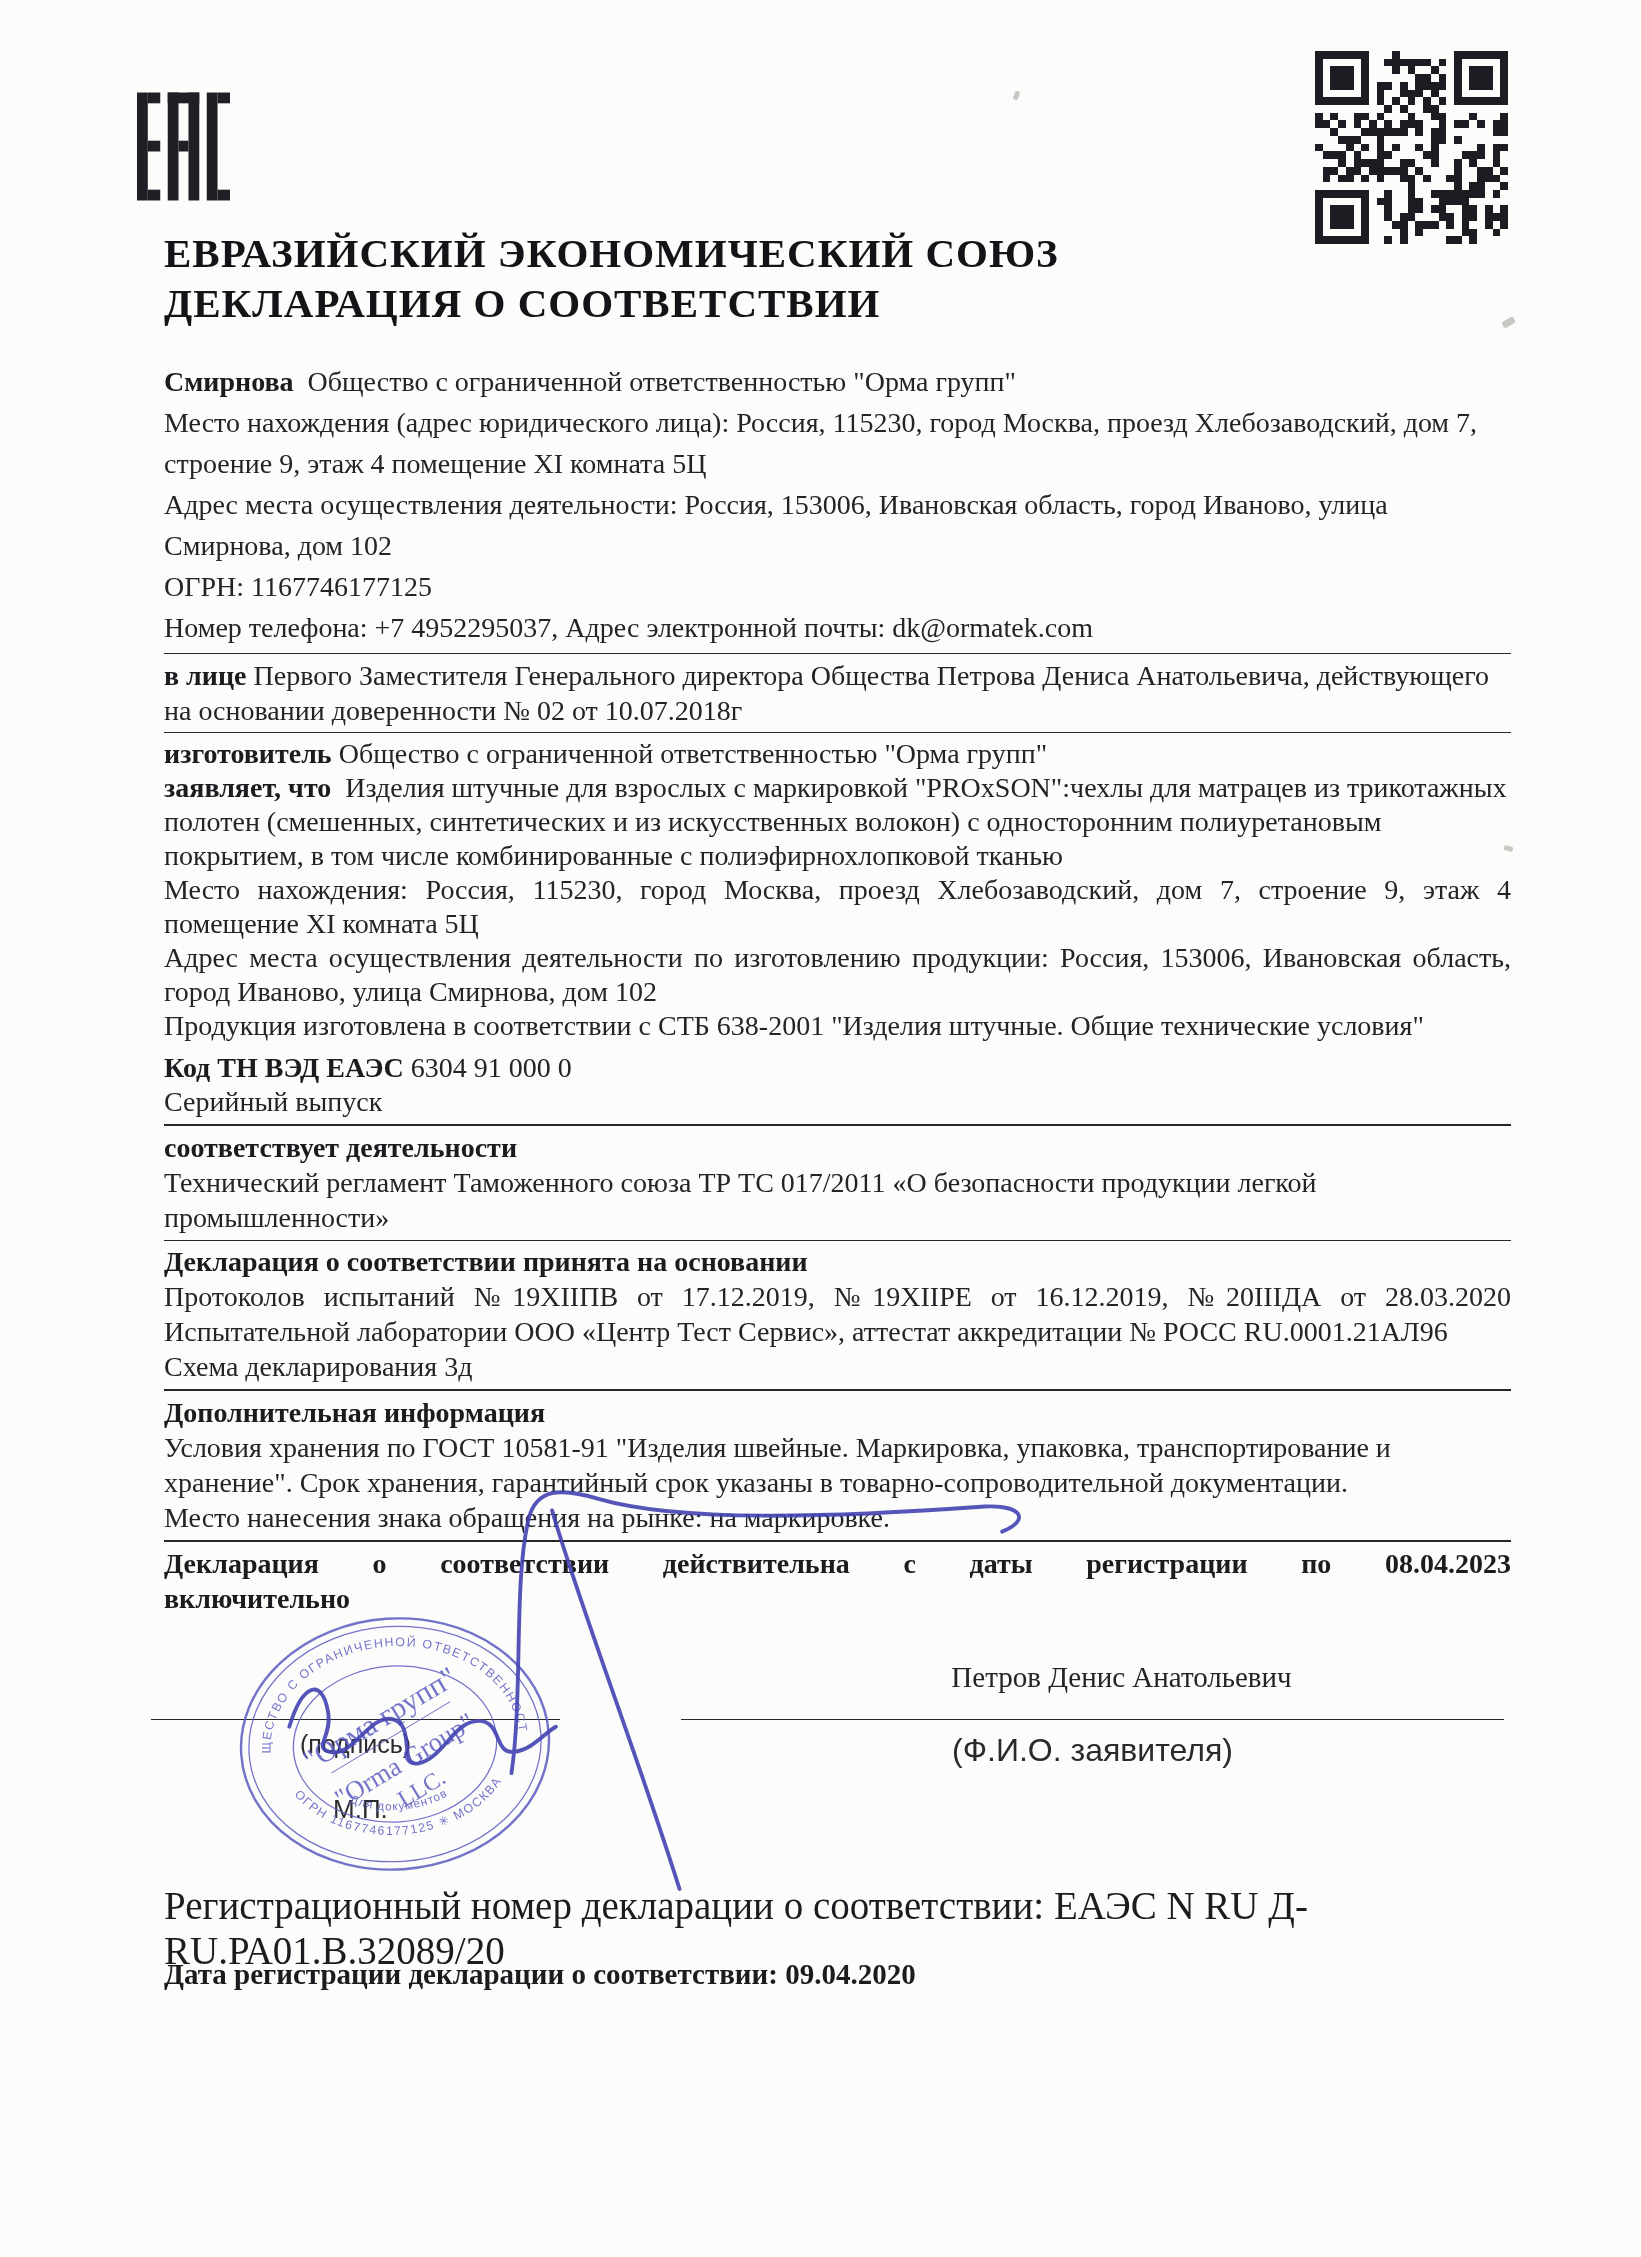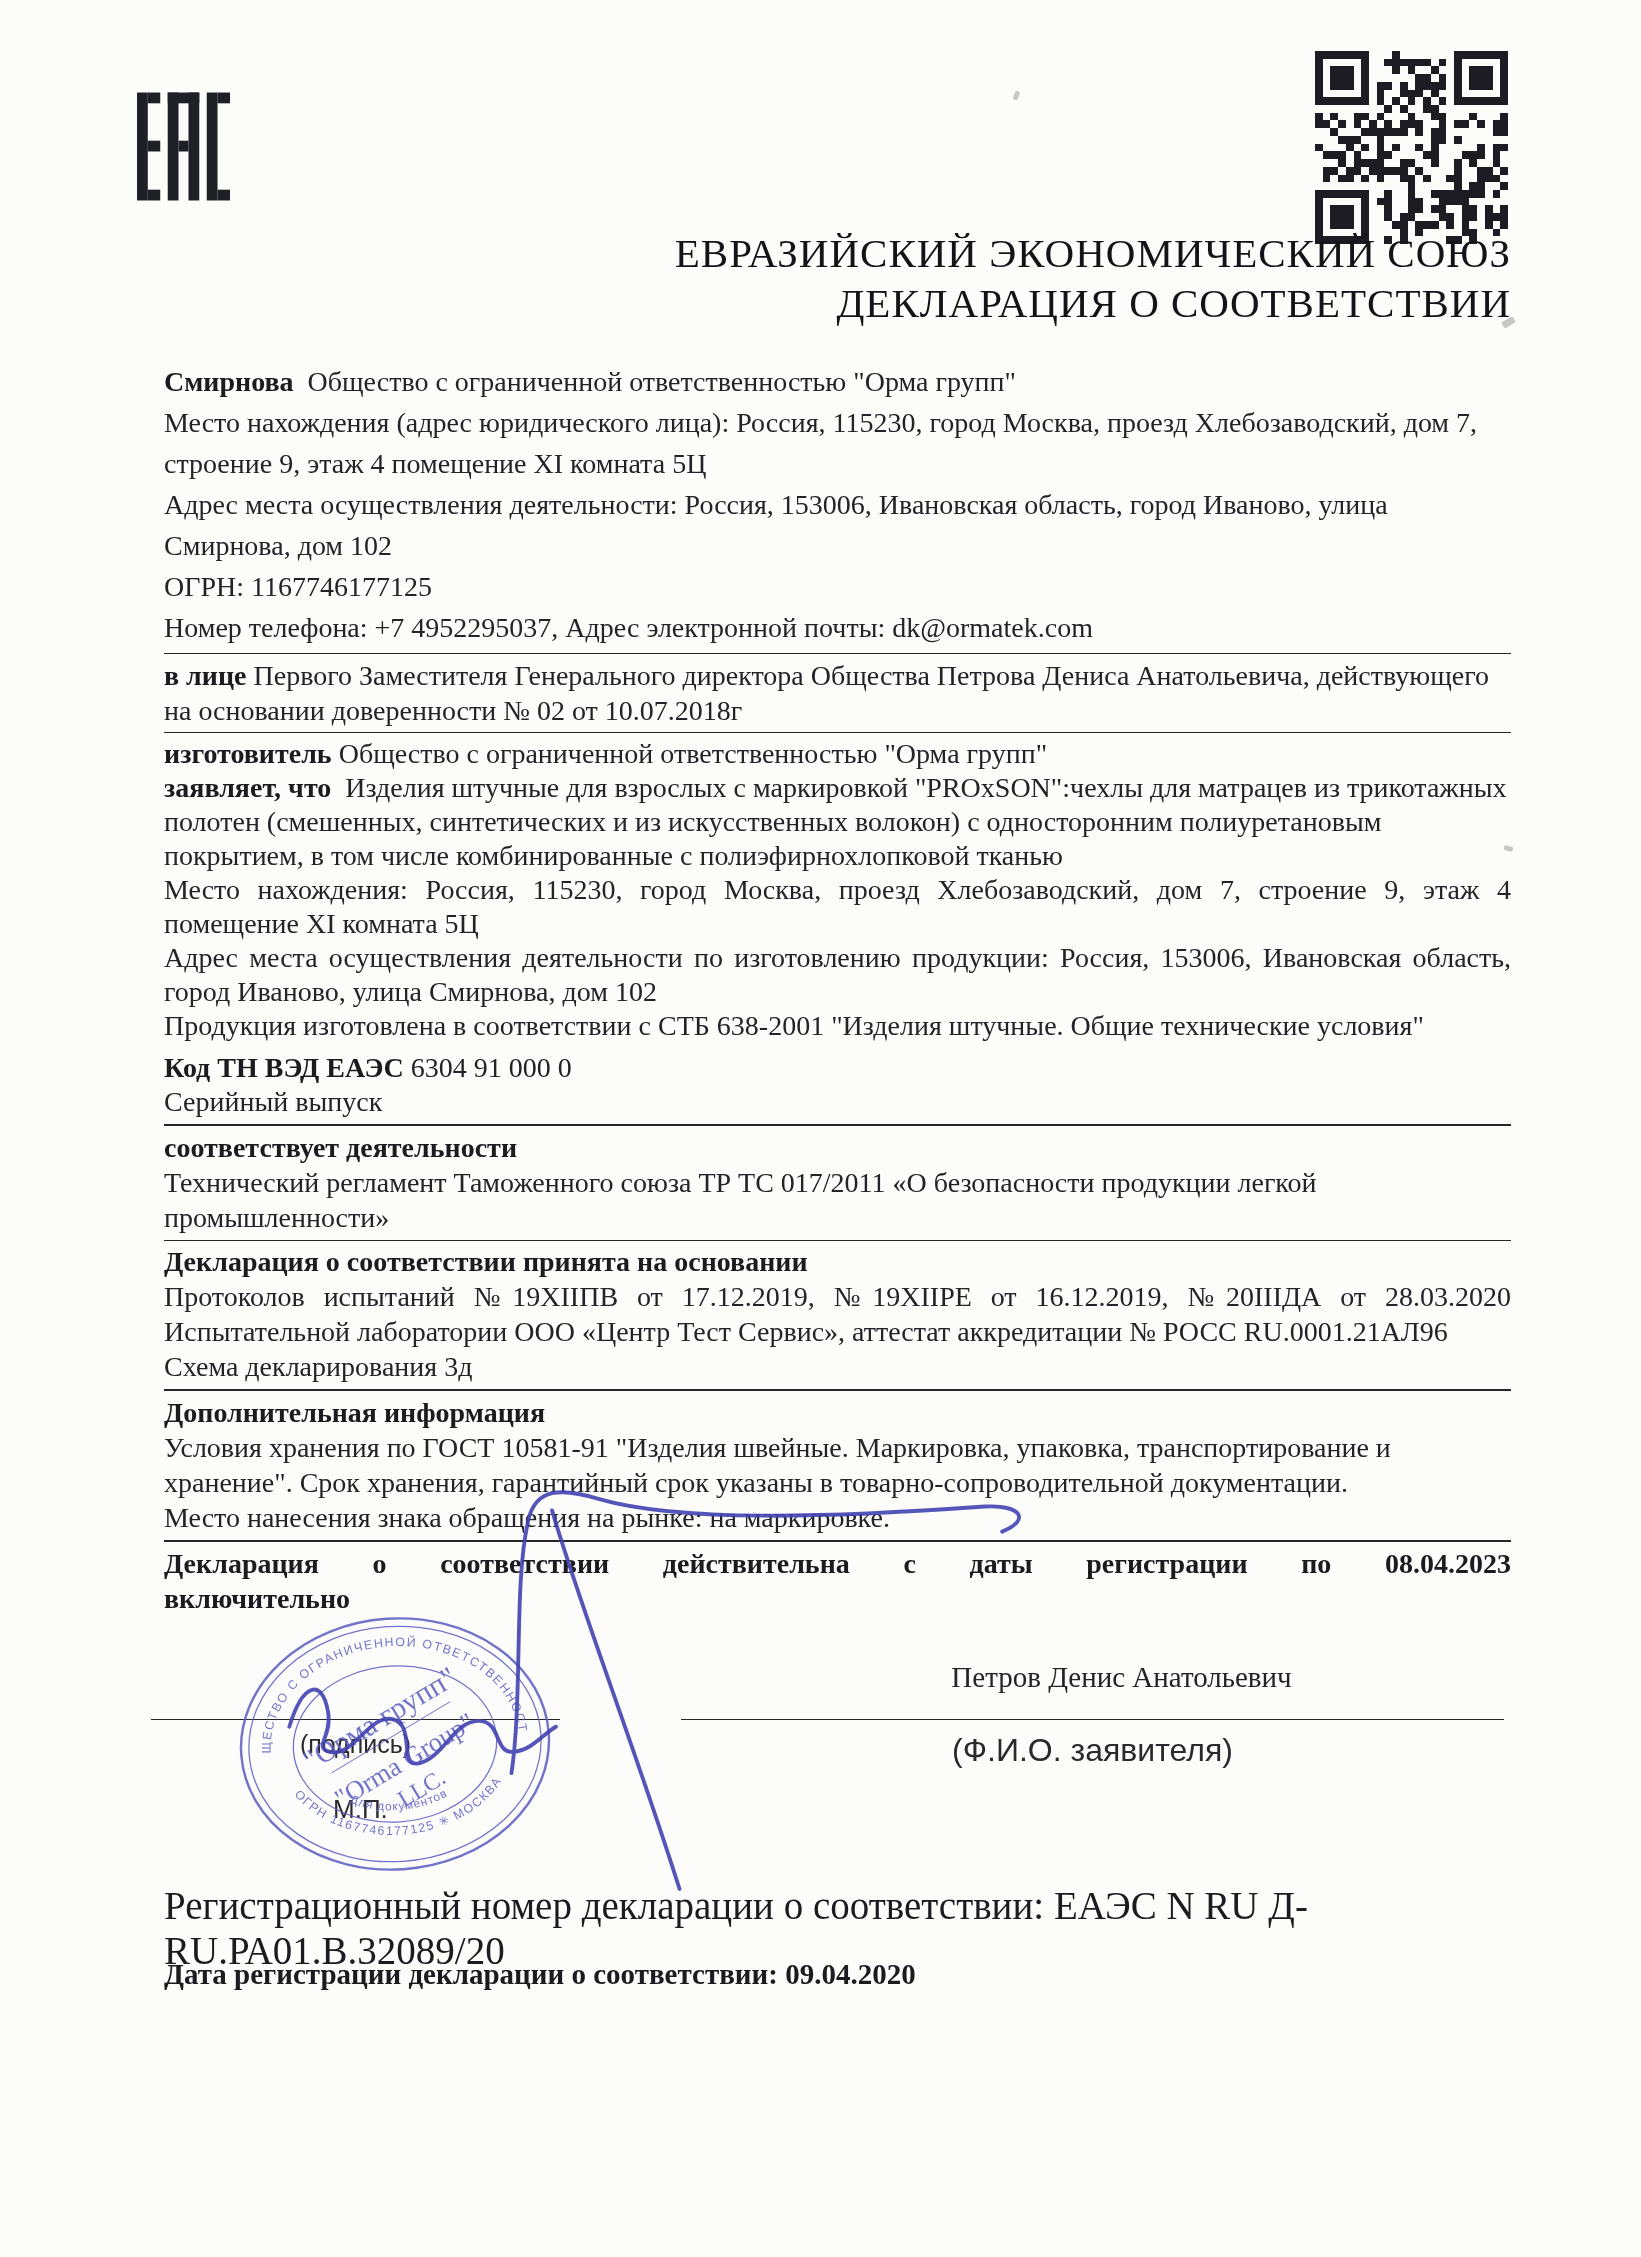--- a/index.html
+++ b/index.html
@@ -15,21 +15,21 @@
   
   .eac-logo{position:absolute;left:137px;top:83px;width:93px;height:127px;}
   .eac-logo rect{fill:#1f2026;}
 
   
   .qr{position:absolute;left:1315px;top:50px;width:193px;height:195px;}
 
   
   .title{
     position:absolute;left:164px;top:228px;width:1347px;
-    text-align:right;font-weight:normal;font-size:41px;line-height:50px;
+    text-align:left;font-weight:bold;font-size:41px;line-height:50px;
     letter-spacing:1px;color:#141418;
   }
 
   
   .doc{position:absolute;left:164px;top:361px;width:1347px;font-size:28px;}
   .doc p{margin:0;line-height:35px;}
   .doc section.b1 p{line-height:41px;}
   .doc section.b3 p{line-height:34px;}
   .doc .just{text-align:justify;}
   .doc b{font-weight:bold;color:#1b1b20;}

